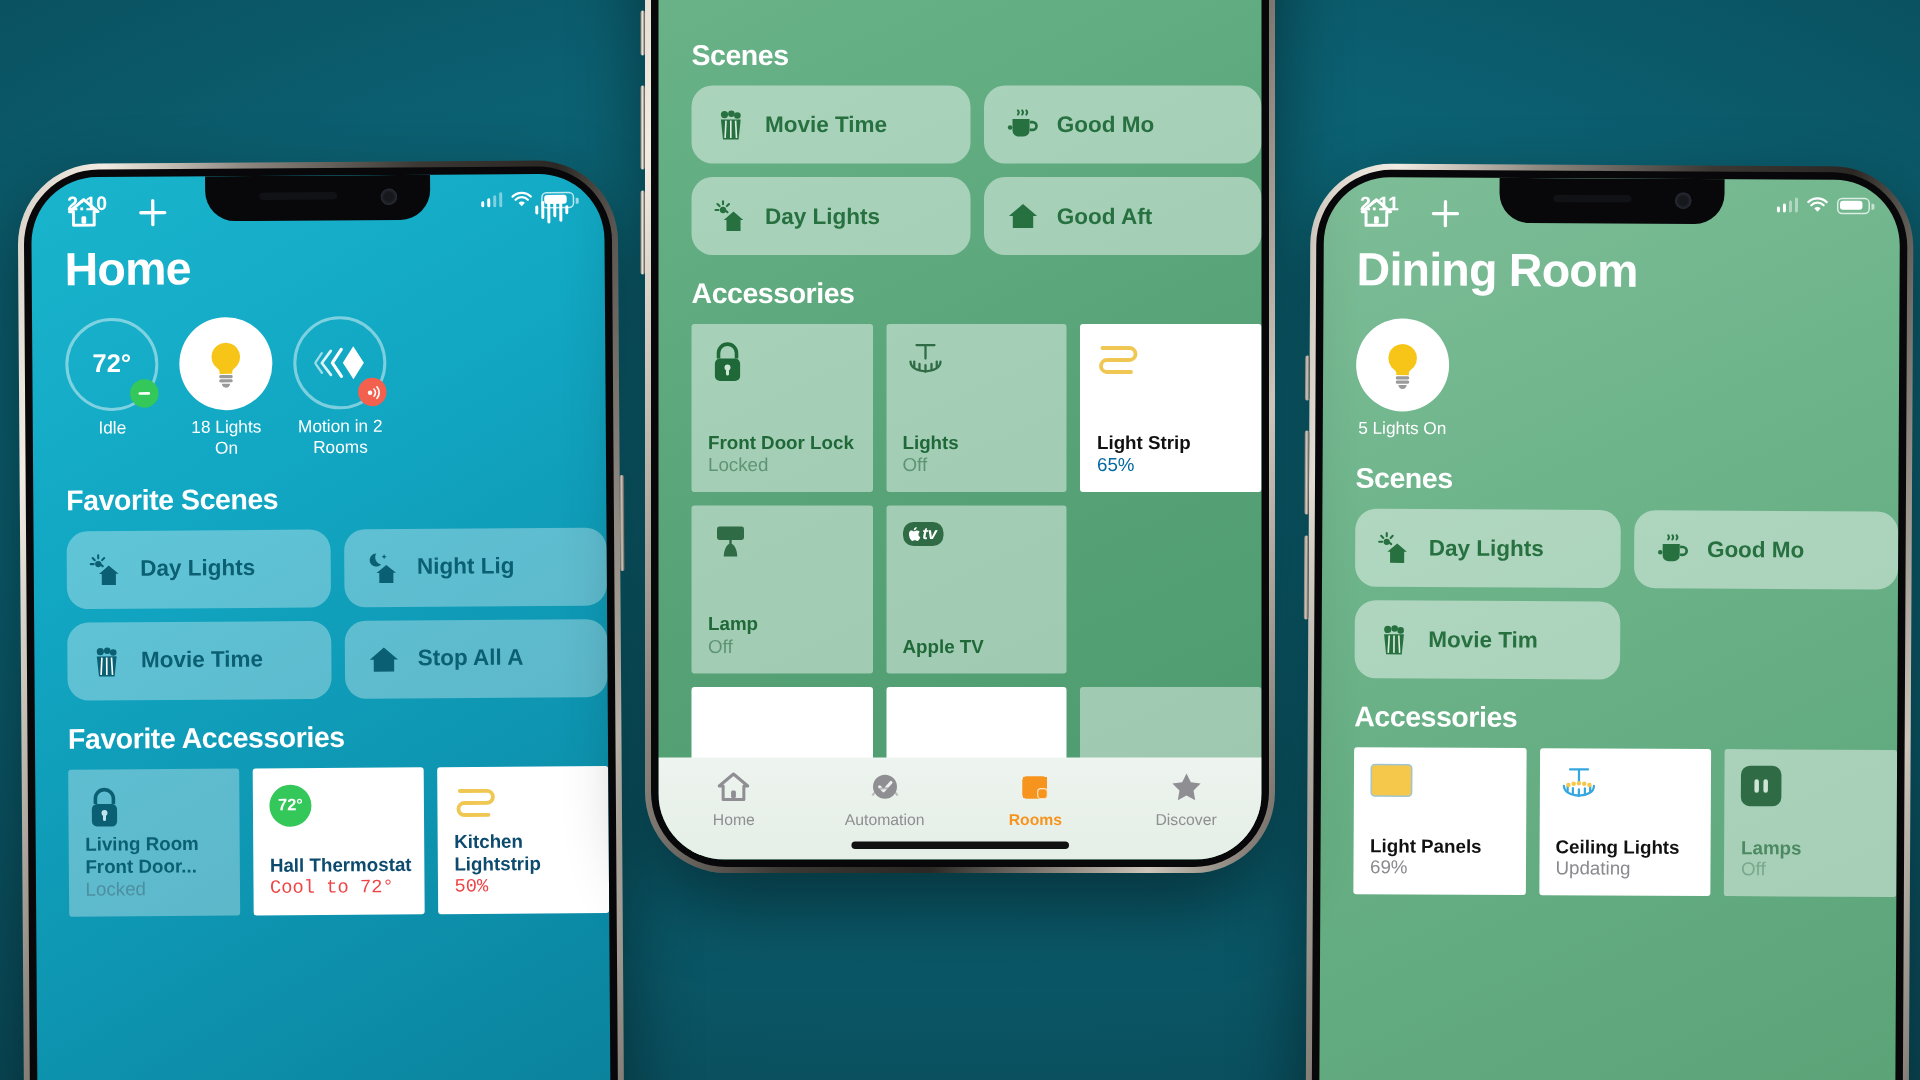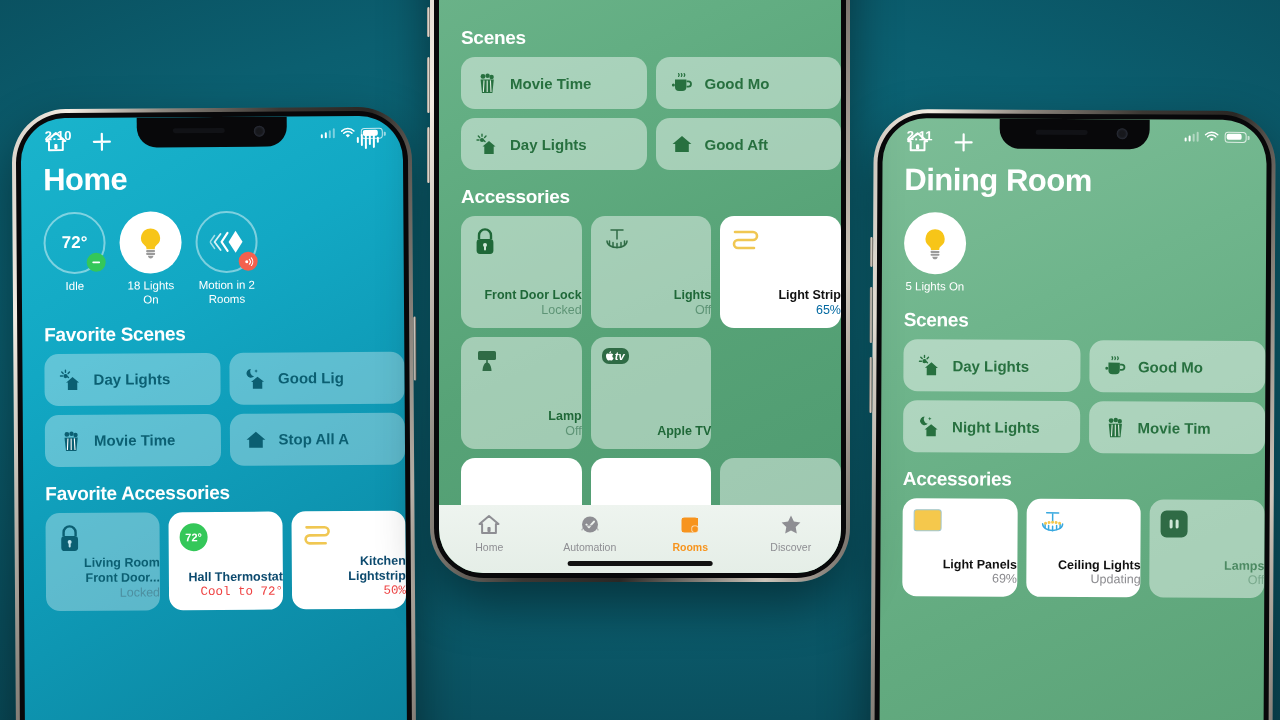--- a/index.html
+++ b/index.html
@@ -90,22 +90,22 @@
 
   .scene-grid { display:grid; grid-template-columns:1fr 1fr; gap:9px; padding:0 0 0 22px; }
   .scene {
     display:flex; align-items:center; gap:11px;
     height:52px; border-radius:14px; padding:0 14px;
     font-size:15px; font-weight:bold;
   }
 
   .acc-grid { display:grid; grid-template-columns:repeat(3,1fr); gap:9px; padding:0 0 0 22px; }
   .acc {
-    border-radius:14px; padding:11px 0 10px 11px; height:98px;
-    display:flex; flex-direction:column;text-align:right;
+    border-radius:2px; padding:11px 0 10px 11px; height:98px;
+    display:flex; flex-direction:column;
   }
   .acc .ic { height:34px; display:flex; align-items:flex-start; }
   .acc .nm { font-size:12.5px; font-weight:bold; line-height:1.18; margin-top:auto; }
   .acc .st { font-size:12.5px; line-height:1.2; }
 
   
   #phone-left { left:14px; top:108px; width:400px; height:680px; transform:rotate(-0.4deg); }
   #phone-left .screen { background:linear-gradient(150deg,#1ab4cc 0%,#12a8c4 30%,#0e96b2 62%,#0a7f99 100%); }
   #phone-left .scene { background:rgba(255,255,255,.33); color:#0b5f72; }
   #phone-left .acc.tinted { background:rgba(255,255,255,.33); }
@@ -260,21 +260,21 @@
             <path d="M14 9 7.5 14.6h1.8V22h9.4v-7.4h1.8Z" fill="currentColor"></path>
           </svg>
           <span>Day Lights</span>
         </div>
         <div class="scene">
           <svg width="24" height="24" viewBox="0 0 24 24">
             <path d="M7.4 2.2a4.4 4.4 0 1 0 3.2 7.4A4.9 4.9 0 0 1 7.4 2.2Z" fill="currentColor"></path>
             <path d="M12.6 2.6l.5 1.3 1.3.5-1.3.5-.5 1.3-.5-1.3-1.3-.5 1.3-.5Z" fill="currentColor"></path>
             <path d="M14 10 7.5 15.2h1.8V22h9.4v-6.8h1.8Z" fill="currentColor"></path>
           </svg>
-          <span>Good Lig</span>
+          <span>Night Lig</span>
         </div>
         <div class="scene">
           <svg width="24" height="24" viewBox="0 0 24 24">
             <circle cx="8" cy="5.4" r="2.4" fill="currentColor"></circle>
             <circle cx="12.6" cy="4.8" r="2.2" fill="currentColor"></circle>
             <circle cx="16.6" cy="6" r="2.2" fill="currentColor"></circle>
             <path d="M5.6 8.6h13.2L17.4 22H7Z" fill="currentColor"></path>
             <g stroke="#fff" stroke-width="1.1">
                 <path d="M9 9.4 8.4 21M12.2 9.4v11.6M15.4 9.4 16 21"></path>
               </g>
@@ -556,28 +556,20 @@
         <div class="scene">
           <svg width="24" height="24" viewBox="0 0 24 24">
             <g stroke="currentColor" stroke-width="1.3" fill="none" stroke-linecap="round">
               <path d="M8.6 5.4c.8-.9.8-1.9 0-2.8M11.4 5.4c.8-.9.8-1.9 0-2.8M14.2 5.4c.8-.9.8-1.9 0-2.8"></path>
             </g>
             <path d="M5 8.4h11.4v7.6a4 4 0 0 1-4 4H9a4 4 0 0 1-4-4Z" fill="currentColor"></path>
             <path d="M16.6 10.4h1.8a2.6 2.6 0 0 1 0 5.2h-1.8" stroke="currentColor" stroke-width="1.8" fill="none"></path>
             <circle cx="3.4" cy="14" r="1.5" fill="currentColor"></circle>
           </svg>
           <span>Good Mo</span>
-        </div>
-        <div class="scene">
-          <svg width="24" height="24" viewBox="0 0 24 24">
-            <path d="M7.4 2.2a4.4 4.4 0 1 0 3.2 7.4A4.9 4.9 0 0 1 7.4 2.2Z" fill="currentColor"></path>
-            <path d="M12.6 2.6l.5 1.3 1.3.5-1.3.5-.5 1.3-.5-1.3-1.3-.5 1.3-.5Z" fill="currentColor"></path>
-            <path d="M14 10 7.5 15.2h1.8V22h9.4v-6.8h1.8Z" fill="currentColor"></path>
-          </svg>
-          <span>Night Lights</span>
         </div>
         <div class="scene">
           <svg width="24" height="24" viewBox="0 0 24 24">
             <circle cx="8" cy="5.4" r="2.4" fill="currentColor"></circle>
               <circle cx="12.6" cy="4.8" r="2.2" fill="currentColor"></circle>
               <circle cx="16.6" cy="6" r="2.2" fill="currentColor"></circle>
             <path d="M5.6 8.6h13.2L17.4 22H7Z" fill="currentColor"></path>
             <g style="stroke:#dcecdf" stroke-width="1.1">
                 <path d="M9 9.4 8.4 21M12.2 9.4v11.6M15.4 9.4 16 21"></path>
               </g>

